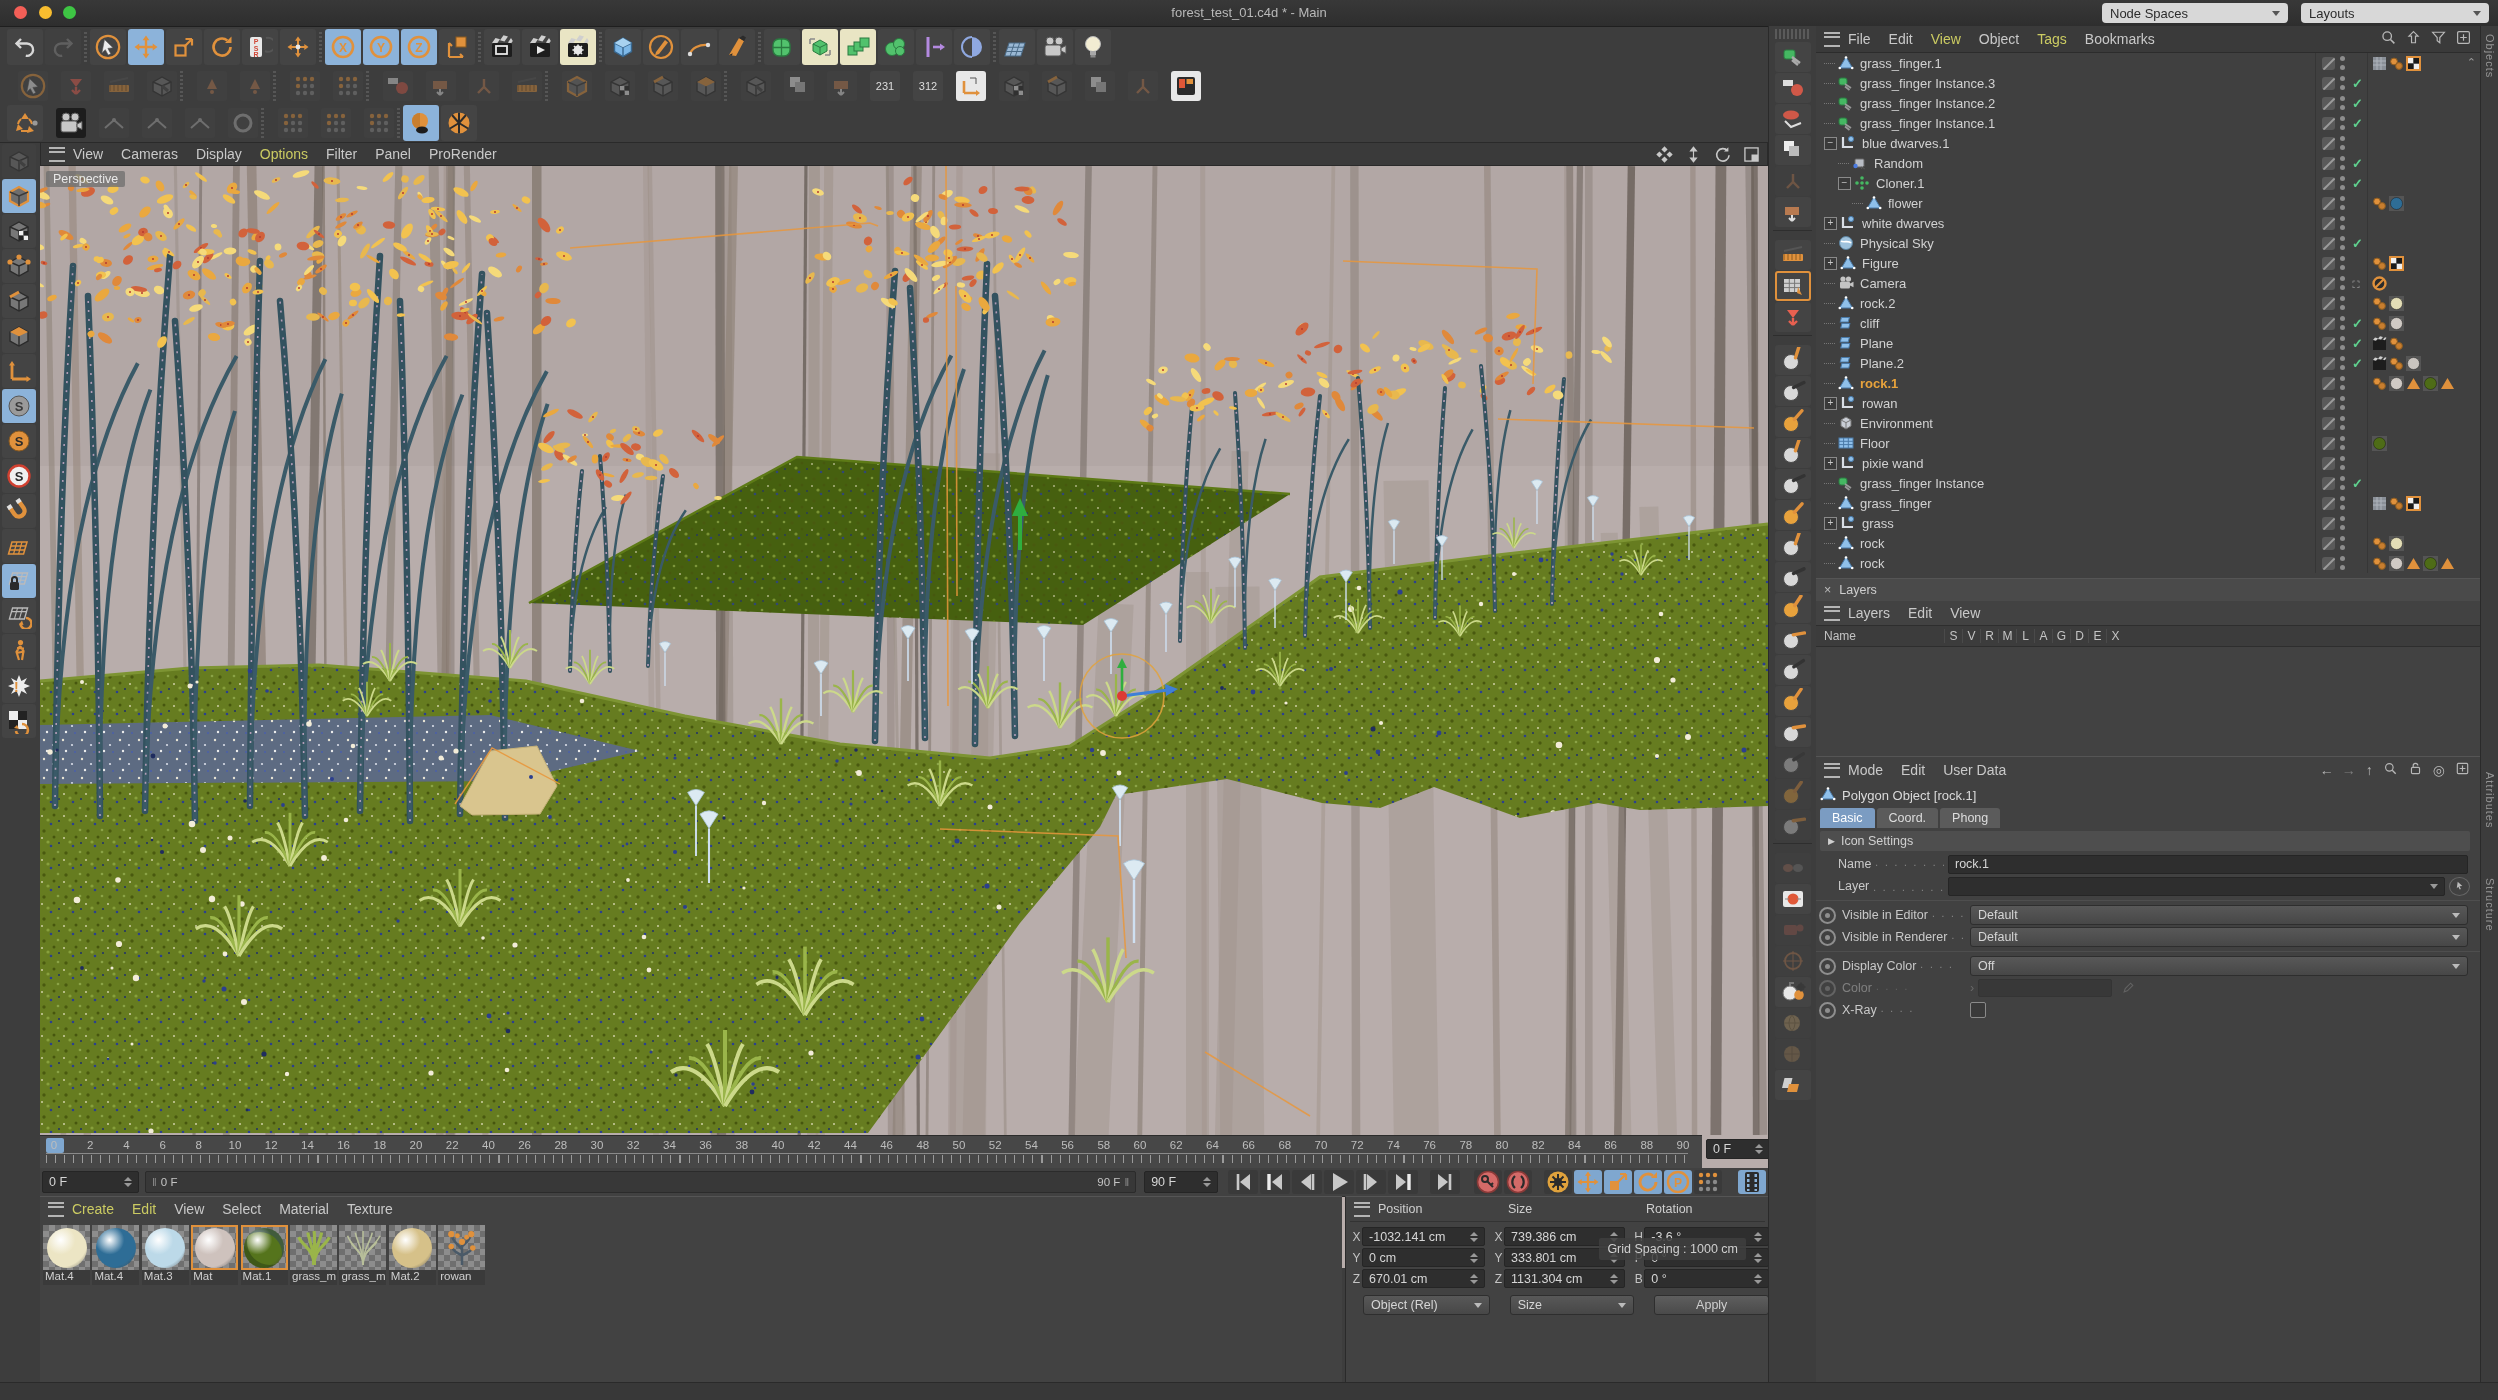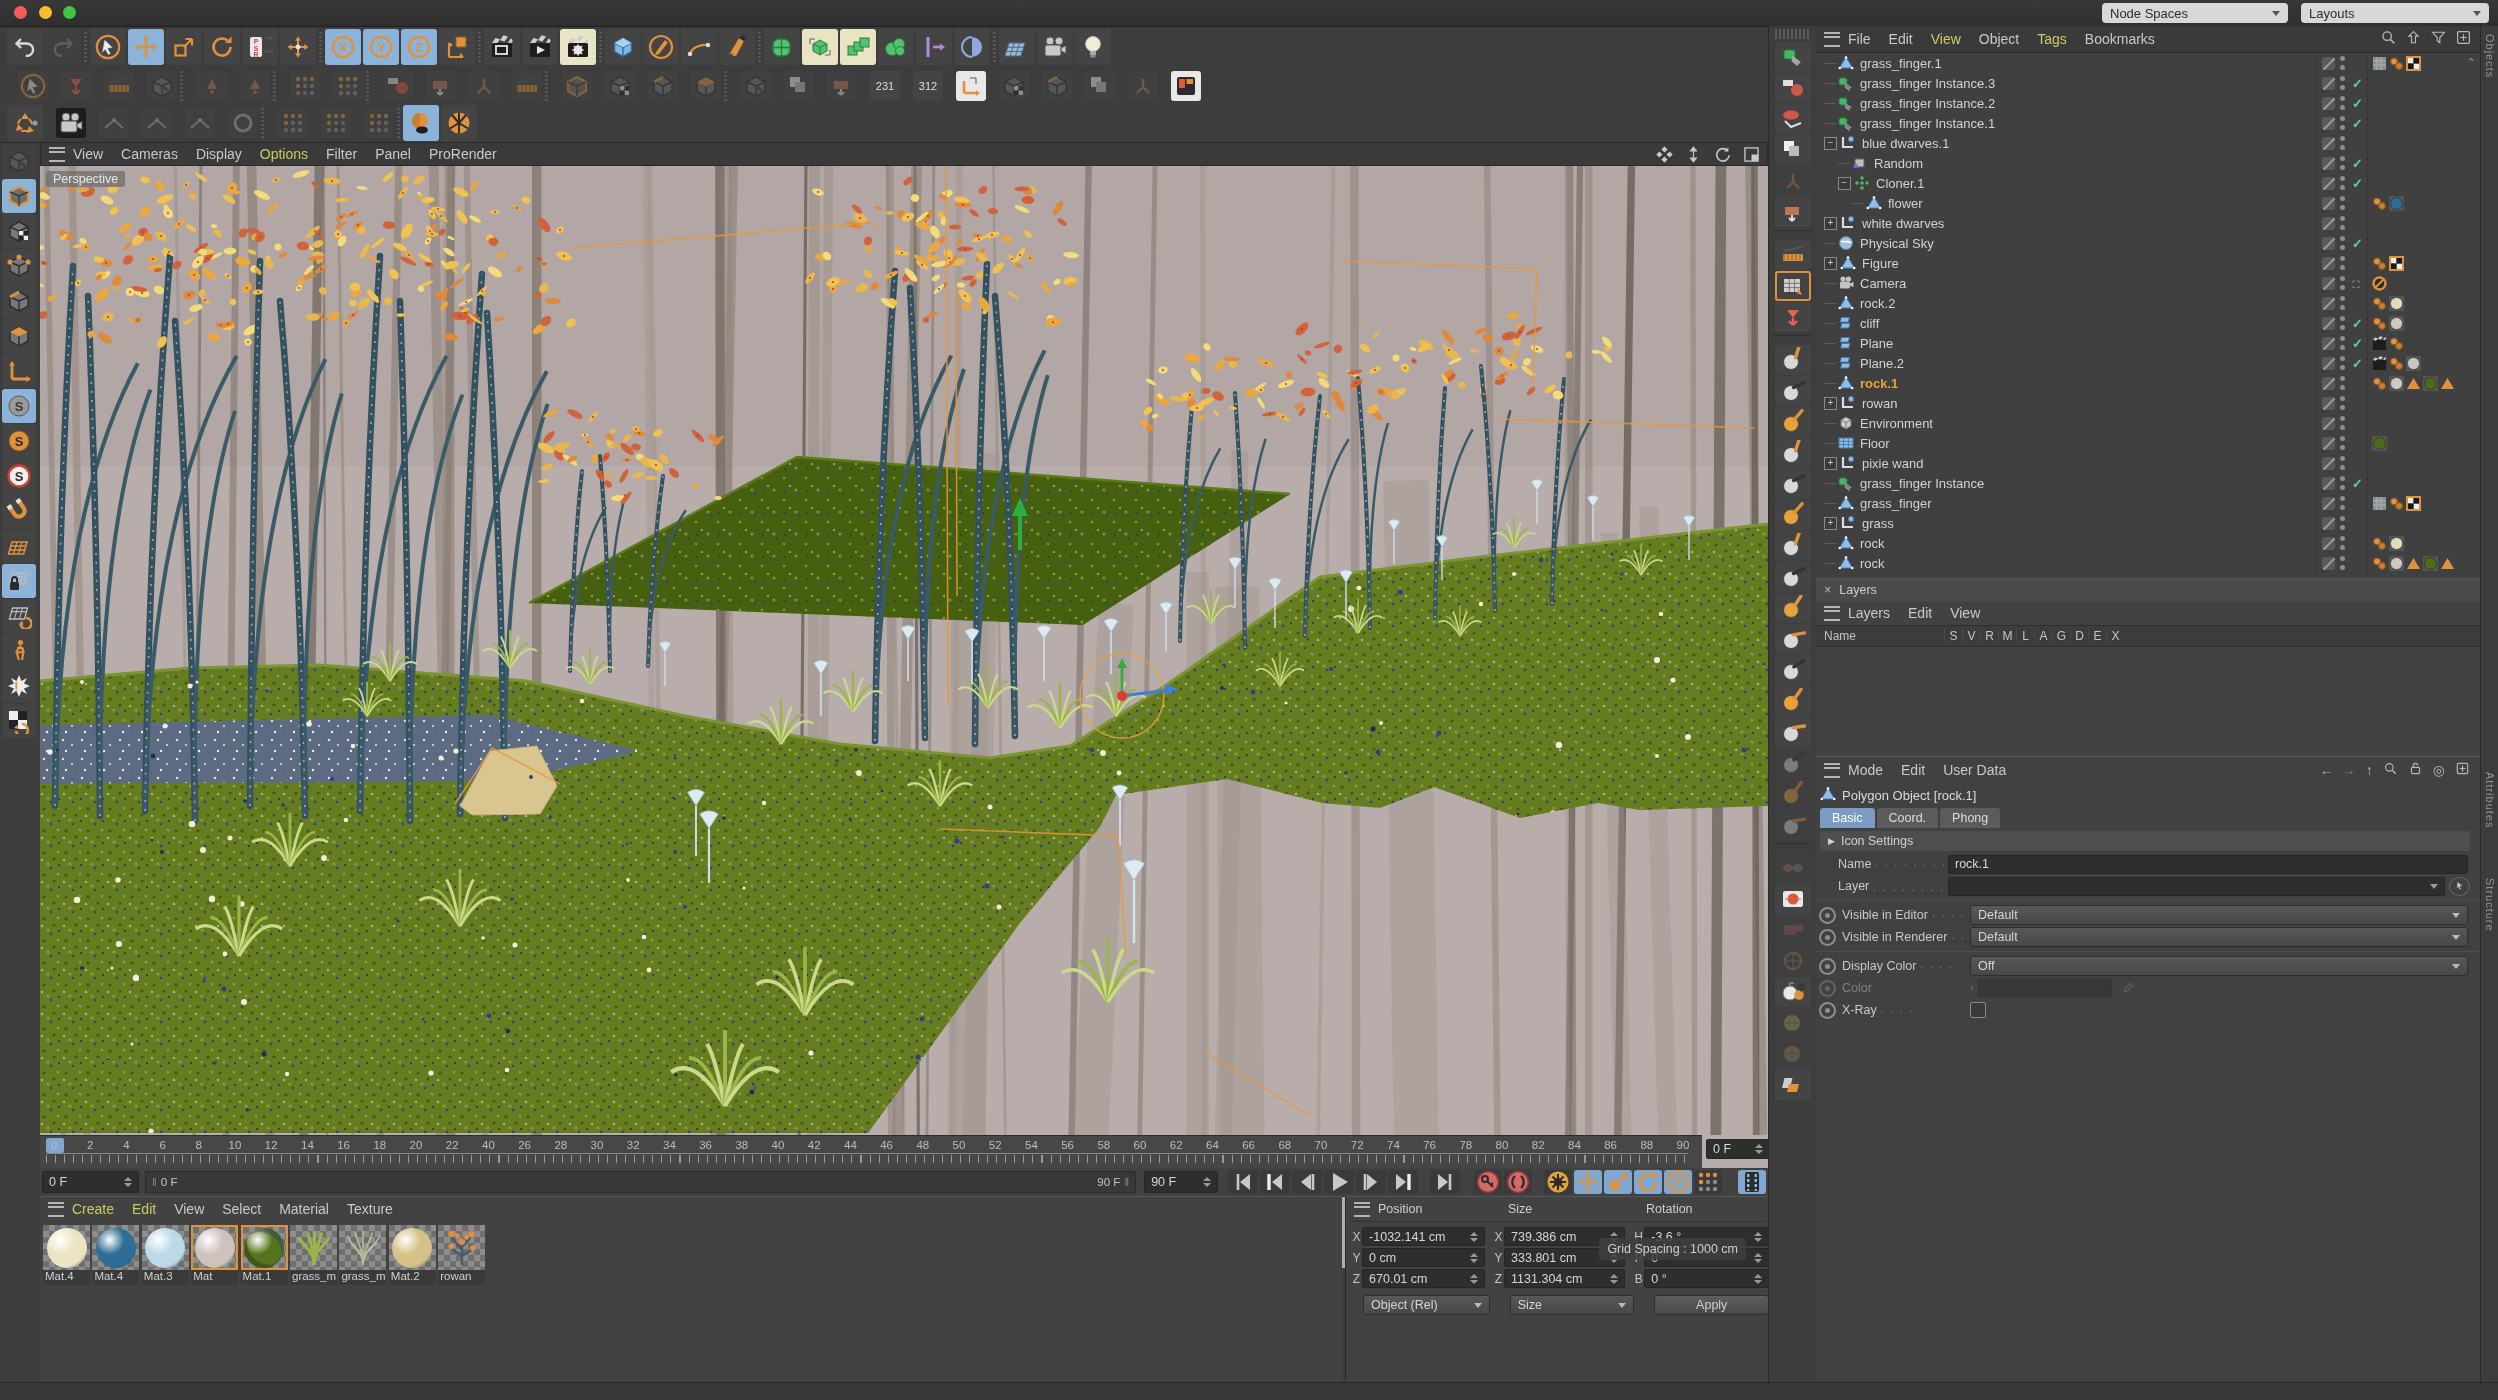--- a/index.html
+++ b/index.html
@@ -88,20 +88,21 @@
 <body>
 
 <div id="root">
 
   <div id="titlebar" class="abs">
     <div class="abs" style="left:14px;top:6px;">
       <span class="tl" style="background:#f35f57;"></span>
       <span class="tl" style="background:#f8bd2f;"></span>
       <span class="tl" style="background:#3ec544;"></span>
     </div>
+    <div id="wintitle">forest_test_01.c4d * - Main</div>
     <div class="macdrop" style="left:2102px;width:170px;">
       <span>Node Spaces</span>
         <span class="chv"></span>
     </div>
     <div class="macdrop" style="left:2301px;width:172px;">
       <span>Layouts</span>
         <span class="chv"></span>
     </div>
   </div>
 

